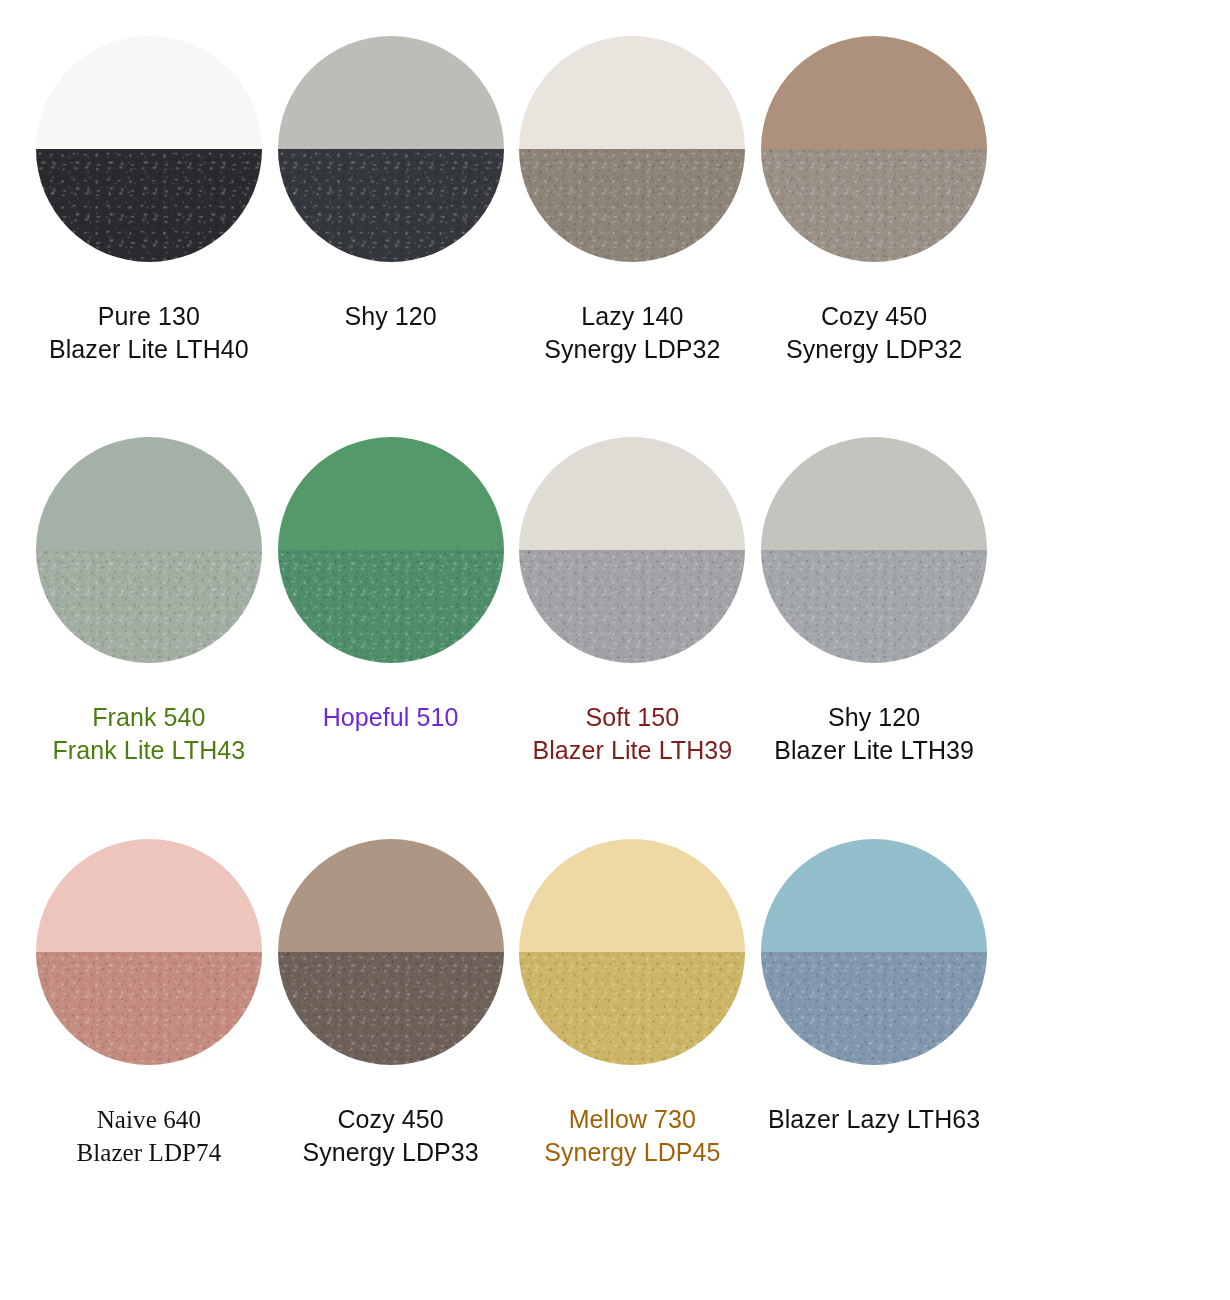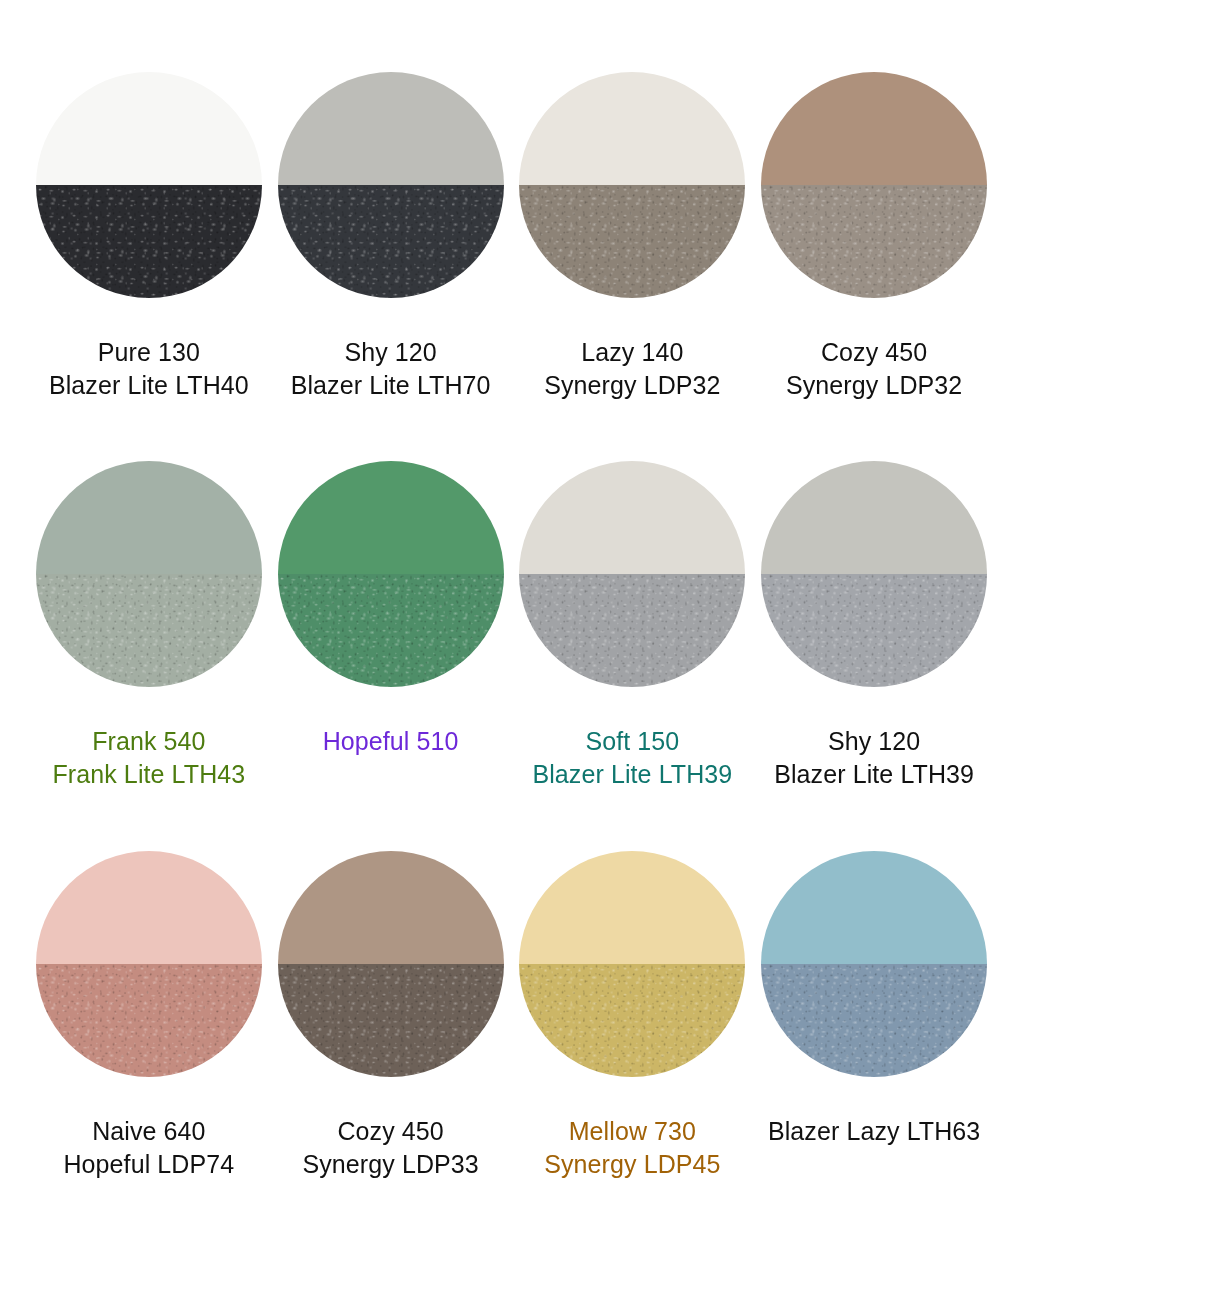--- a/index.html
+++ b/index.html
@@ -9,21 +9,21 @@
     background: #ffffff;
     font-family: "Liberation Sans", sans-serif;
     overflow: hidden;
   }
   #swatch-grid {
     width: 1023px;
     height: 1300px;
     display: grid;
     grid-template-columns: repeat(4, 1fr);
     grid-template-rows: repeat(3, 1fr);
-    padding: 72px 28px 60px 28px;
+    padding: 36px 28px 60px 28px;
     row-gap: 0px;
     column-gap: 0px;
   }
   .swatch-cell {
     display: flex;
     flex-direction: column;
     align-items: center;
     justify-content: flex-start;
   }
   .swatch-disc {
@@ -114,21 +114,20 @@
         <span class="label-line">Blazer Lite LTH40</span>
       </div>
     </div>
     <div class="swatch-cell">
       <div class="swatch-disc">
         <div class="disc-top" style="background: rgb(189, 189, 184);"></div>
         <div class="disc-bottom" style="background: rgb(52, 55, 60);"></div>
       </div>
       <div class="swatch-label" style="color: rgb(17, 17, 17);">
         <span class="label-line">Shy 120</span>
-        <span class="label-line">Blazer Lite LTH70</span>
       </div>
     </div>
     <div class="swatch-cell">
       <div class="swatch-disc">
         <div class="disc-top" style="background: rgb(233, 229, 222);"></div>
         <div class="disc-bottom" style="background: rgb(141, 131, 119);"></div>
       </div>
       <div class="swatch-label" style="color: rgb(17, 17, 17);">
         <span class="label-line">Lazy 140</span>
         <span class="label-line">Synergy LDP32</span>
@@ -161,43 +160,43 @@
       </div>
       <div class="swatch-label" style="color: #6d28d9;">
         <span class="label-line">Hopeful 510</span>
       </div>
     </div>
     <div class="swatch-cell">
       <div class="swatch-disc">
         <div class="disc-top" style="background: rgb(223, 220, 213);"></div>
         <div class="disc-bottom" style="background: rgb(161, 163, 166);"></div>
       </div>
-      <div class="swatch-label" style="color: #0f766e;">
+      <div class="swatch-label" style="color: #7f1d1d;">
         <span class="label-line">Soft 150</span>
         <span class="label-line">Blazer Lite LTH39</span>
       </div>
     </div>
     <div class="swatch-cell">
       <div class="swatch-disc">
         <div class="disc-top" style="background: rgb(196, 196, 190);"></div>
         <div class="disc-bottom" style="background: rgb(163, 166, 171);"></div>
       </div>
       <div class="swatch-label" style="color: rgb(17, 17, 17);">
         <span class="label-line">Shy 120</span>
         <span class="label-line">Blazer Lite LTH39</span>
       </div>
     </div>
     <div class="swatch-cell">
       <div class="swatch-disc">
         <div class="disc-top" style="background: rgb(237, 197, 188);"></div>
         <div class="disc-bottom" style="background: rgb(196, 140, 128);"></div>
       </div>
-      <div class="swatch-label" style="color: rgb(17, 17, 17);">
+      <div class="swatch-label" style="color: rgb(17, 17, 17); font-family: Liberation Serif, serif;">
         <span class="label-line">Naive 640</span>
-        <span class="label-line">Hopeful LDP74</span>
+        <span class="label-line">Blazer LDP74</span>
       </div>
     </div>
     <div class="swatch-cell">
       <div class="swatch-disc">
         <div class="disc-top" style="background: rgb(174, 150, 132);"></div>
         <div class="disc-bottom" style="background: rgb(109, 97, 88);"></div>
       </div>
       <div class="swatch-label" style="color: rgb(17, 17, 17);">
         <span class="label-line">Cozy 450</span>
         <span class="label-line">Synergy LDP33</span>

